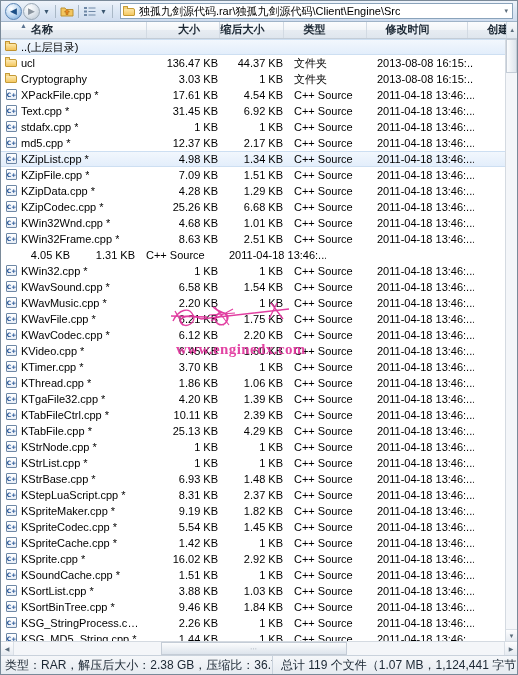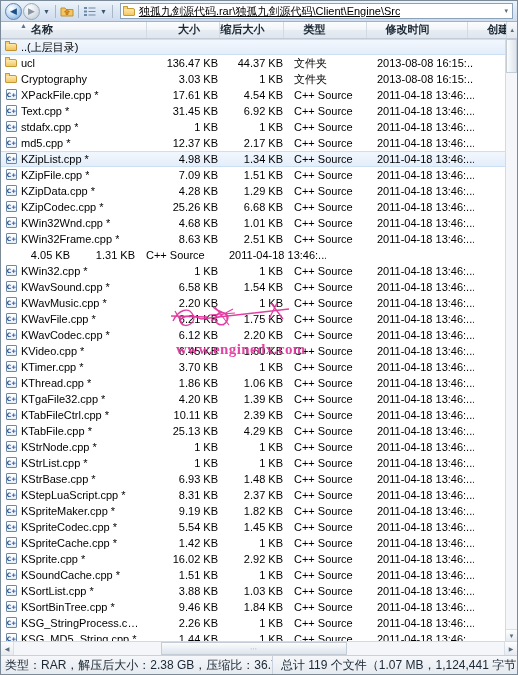--- a/index.html
+++ b/index.html
@@ -24,21 +24,21 @@
     color:#1c4f86;font-size:9px;line-height:1;}
   .navcircle.dim{background:radial-gradient(circle at 35% 30%,#fdfdfd 0%,#e6ecf2 40%,#b8c4d0 100%);
     border-color:#9aa8b5;color:#8a949e;}
   .tbsep{width:1px;height:13px;background:#a9b8c6;margin:0 3px;}
   .caret{font-size:7px;color:#3a566f;padding:0 2px;cursor:default;}
   .tbicon{width:16px;height:15px;display:flex;align-items:center;justify-content:center;}
   .addrbar{flex:1;height:16px;margin:0 2px 0 4px;background:#fff;
     border:1px solid #8aa3bb;display:flex;align-items:center;
     padding:0 2px;box-sizing:border-box;overflow:hidden;}
   .addrpath{white-space:nowrap;overflow:hidden;font-size:11px;color:#000;
-    padding-left:3px;text-decoration:underline;}
+    padding-left:3px;}
   .addrcaret{margin-left:auto;font-size:7px;color:#5a6b7a;padding:0 2px;}
   .folder-ico{width:13px;height:11px;position:relative;flex:0 0 auto;}
   .folder-ico:before{content:"";position:absolute;left:0;top:2px;width:12px;height:8px;
     background:linear-gradient(to bottom,#fde7a8,#f5c964);border:1px solid #c79c35;
     border-radius:1px 2px 1px 1px;box-sizing:border-box;}
   .folder-ico:after{content:"";position:absolute;left:0;top:0px;width:5px;height:3px;
     background:#f6d278;border:1px solid #c79c35;border-bottom:none;border-radius:1px 1px 0 0;
     box-sizing:border-box;}
 
   

